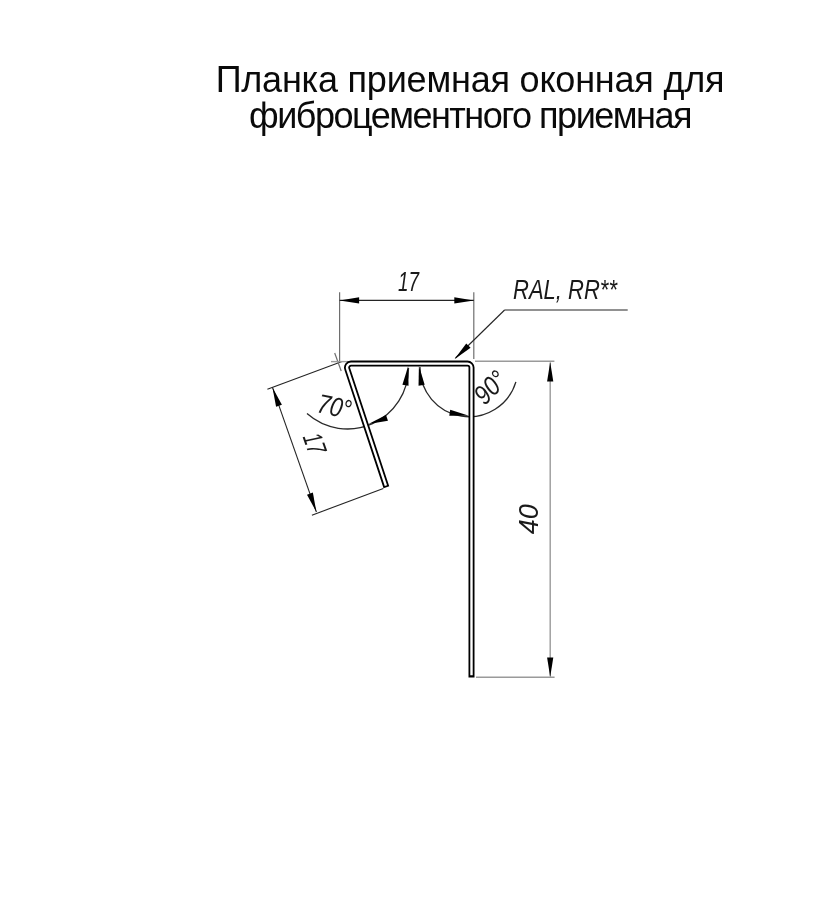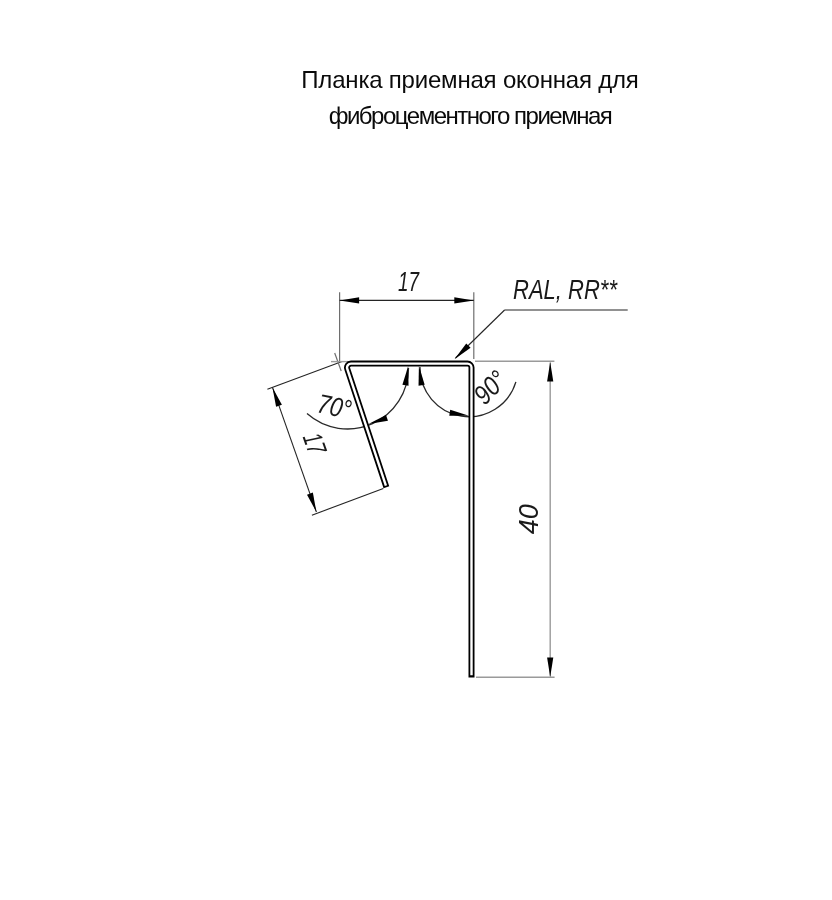--- a/index.html
+++ b/index.html
@@ -1,18 +1,18 @@
 <!DOCTYPE html>
 <html><head>
 <meta charset="utf-8">
 <style>
   html,body{margin:0;padding:0;background:#fff;width:832px;height:900px;overflow:hidden;}
   #page{position:relative;width:832px;height:900px;background:#fff;font-family:"Liberation Sans",sans-serif;}
   #title{position:absolute;top:62px;left:470px;transform:translateX(-50%);
-         text-align:center;white-space:nowrap;font-size:24px;line-height:36.3px;color:#0a0a0a;}
+         text-align:center;white-space:nowrap;font-size:36px;line-height:36.3px;color:#0a0a0a;}
   #title .l1{letter-spacing:-0.2px;}
   #title .l2{letter-spacing:-1.5px;}
   svg{position:absolute;left:0;top:0;}
   .thin{stroke:#6e6e6e;stroke-width:1.2;fill:none;}
   .dim{stroke:#242424;stroke-width:1.1;fill:none;}
   .gray{stroke:#9a9a9a;stroke-width:1.4;fill:none;}
   .arc{stroke:#2a2a2a;stroke-width:1.3;fill:none;}
   .cad{font-family:"Liberation Sans",sans-serif;font-style:italic;font-size:27px;fill:#1a1a1a;}
 </style>
 </head>

